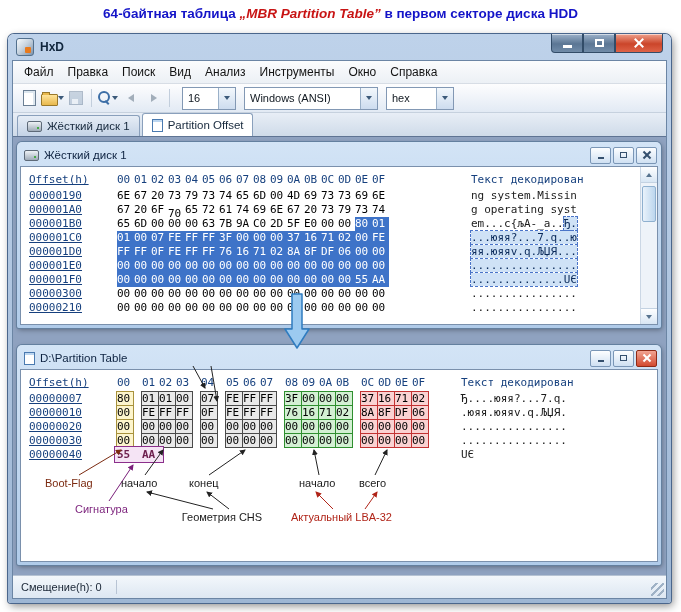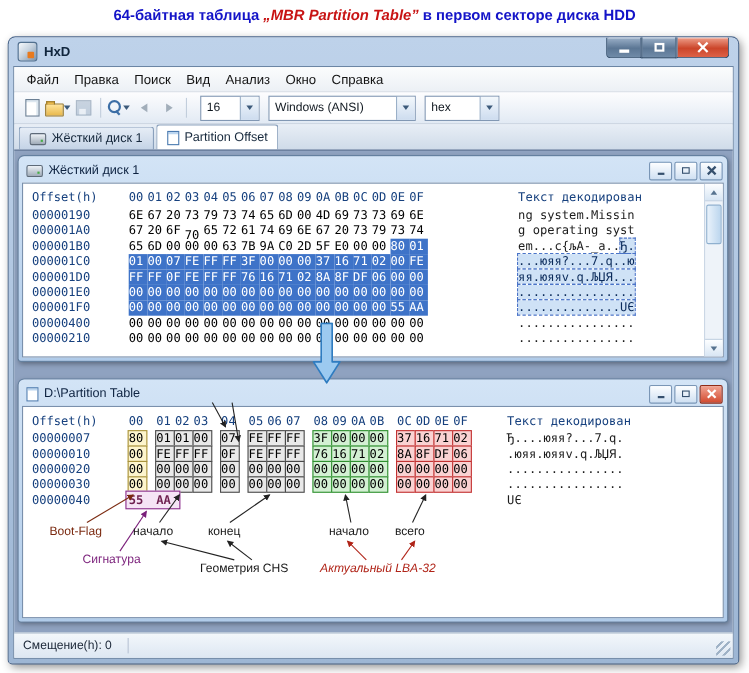--- a/index.html
+++ b/index.html
@@ -89,21 +89,21 @@
   .cg-max{width:7px;height:6px;border:1px solid #35506e;box-sizing:border-box;}
   .cg-close{position:relative;width:8px;height:8px;}
   .cg-close::before,.cg-close::after{content:'';position:absolute;left:3px;top:-1px;width:2px;height:10px;background:#35506e;}
   .cg-close::before{transform:rotate(45deg);} .cg-close::after{transform:rotate(-45deg);}
   .close-red .cg-close::before,.close-red .cg-close::after{background:#fff;}
   .child-content{position:absolute;left:3px;right:3px;top:24px;bottom:3px;background:#fff;
     border:1px solid #7a90ac;overflow:hidden;}
   .hexpane{position:absolute;inset:0;font-family:"DejaVu Sans Mono","Liberation Mono",monospace;font-size:11px;}
 
   .hx{position:absolute;white-space:pre;line-height:14px;height:14px;}
-  .hx-off{color:#16407e;}
+  .hx-off{color:#16407e;text-decoration:underline;}
   .hx-hdr{color:#16407e;}
   .hx-b{width:17px;}
   .hx-b.sel{background:#3e73c8;color:#fff;}
   .hx-txt{color:#1c1c1c;}
   .tsel{background:#cfe2f6;outline:1px dashed #4a74c8;color:#0a2a5a;}
   .cell{width:18px;height:15px;border:1px solid;box-sizing:border-box;line-height:13px;}
   .sigb{color:#6d1f4e;font-weight:bold;}
   .sig-box{position:absolute;width:50px;height:17px;border:1px solid;box-sizing:border-box;}
 
   
@@ -113,21 +113,21 @@
   .sb-btn.bottom{position:absolute;left:0;right:0;bottom:0;border-top:1px solid #c3d2e2;border-bottom:none;}
   .tri-u-s{width:0;height:0;border-left:3px solid transparent;border-right:3px solid transparent;border-bottom:4px solid #57738f;}
   .tri-d-s{width:0;height:0;border-left:3px solid transparent;border-right:3px solid transparent;border-top:4px solid #57738f;}
   .sb-thumb{position:absolute;top:19px;left:1px;right:1px;height:34px;border:1px solid #8fb0cf;border-radius:2px;
     background:linear-gradient(90deg,#e9f2fb,#bcd6ee);}
 
   
   .ann{position:absolute;font-size:11px;z-index:6;white-space:nowrap;color:#1a1a1a;}
   .ann.maroon{color:#7b2a10;}
   .ann.purple{color:#7a1f7a;}
-  .ann.red{color:#b02418;font-style:italic;}
+  .ann.red{color:#b02418;}
   .callout{position:absolute;left:140px;top:2px;width:90px;height:17px;z-index:7;background:#fff;
     border:1px solid #444;font-size:11px;color:#111;text-align:center;line-height:16px;}
   .ann-svg{position:absolute;inset:0;z-index:5;pointer-events:none;}
   .big-arrow{position:absolute;left:266px;top:156px;width:36px;height:58px;z-index:10;pointer-events:none;}
 </style>
 </head>
 <body>
 
 <div class="page-title">
   <span>64-байтная таблица </span><span class="hl">„MBR Partition Table”</span><span> в первом секторе диска HDD</span>
@@ -151,20 +151,21 @@
   </div>
 
   <div class="client">
 
     <div class="menubar">
       <span class="mitem">Файл</span>
       <span class="mitem">Правка</span>
       <span class="mitem">Поиск</span>
       <span class="mitem">Вид</span>
       <span class="mitem">Анализ</span>
+      <span class="mitem">Инструменты</span>
       <span class="mitem">Окно</span>
       <span class="mitem">Справка</span>
     </div>
 
     <div class="toolbar">
       <div class="tbtn">
           <span class="icon-new"></span>
         </div>
       <div class="tbtn">
           <span class="icon-open"></span>
@@ -373,21 +374,21 @@
               <span class="hx hx-b sel" style="left: 215px; top: 106px;">00</span>
               <span class="hx hx-b sel" style="left: 232px; top: 106px;">00</span>
               <span class="hx hx-b sel" style="left: 249px; top: 106px;">00</span>
               <span class="hx hx-b sel" style="left: 266px; top: 106px;">00</span>
               <span class="hx hx-b sel" style="left: 283px; top: 106px;">00</span>
               <span class="hx hx-b sel" style="left: 300px; top: 106px;">00</span>
               <span class="hx hx-b sel" style="left: 317px; top: 106px;">00</span>
               <span class="hx hx-b sel" style="left: 334px; top: 106px;">55</span>
               <span class="hx hx-b sel" style="left: 351px; top: 106px;">AA</span>
               <span class="hx hx-txt" style="left: 450px; top: 106px;"><span class="tsel">..............UЄ</span></span>
-              <span class="hx hx-off" style="left: 8px; top: 120px;">00000400</span>
+              <span class="hx hx-off" style="left: 8px; top: 120px;">00000300</span>
               <span class="hx hx-b" style="left: 96px; top: 120px;">00</span>
               <span class="hx hx-b" style="left: 113px; top: 120px;">00</span>
               <span class="hx hx-b" style="left: 130px; top: 120px;">00</span>
               <span class="hx hx-b" style="left: 147px; top: 120px;">00</span>
               <span class="hx hx-b" style="left: 164px; top: 120px;">00</span>
               <span class="hx hx-b" style="left: 181px; top: 120px;">00</span>
               <span class="hx hx-b" style="left: 198px; top: 120px;">00</span>
               <span class="hx hx-b" style="left: 215px; top: 120px;">00</span>
               <span class="hx hx-b" style="left: 232px; top: 120px;">00</span>
               <span class="hx hx-b" style="left: 249px; top: 120px;">00</span>

